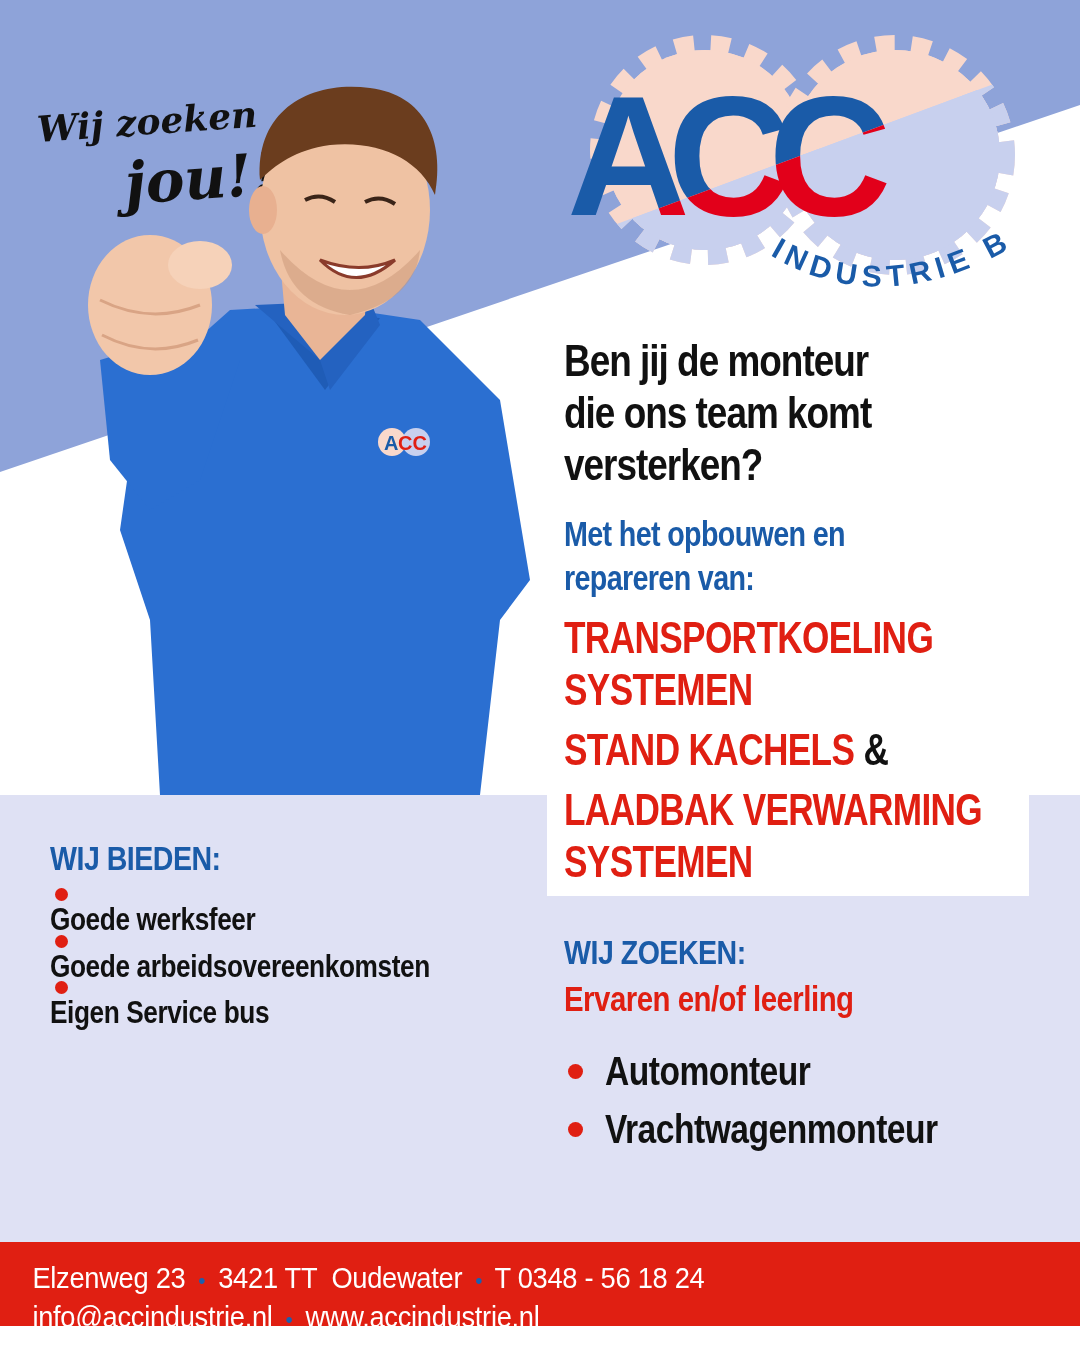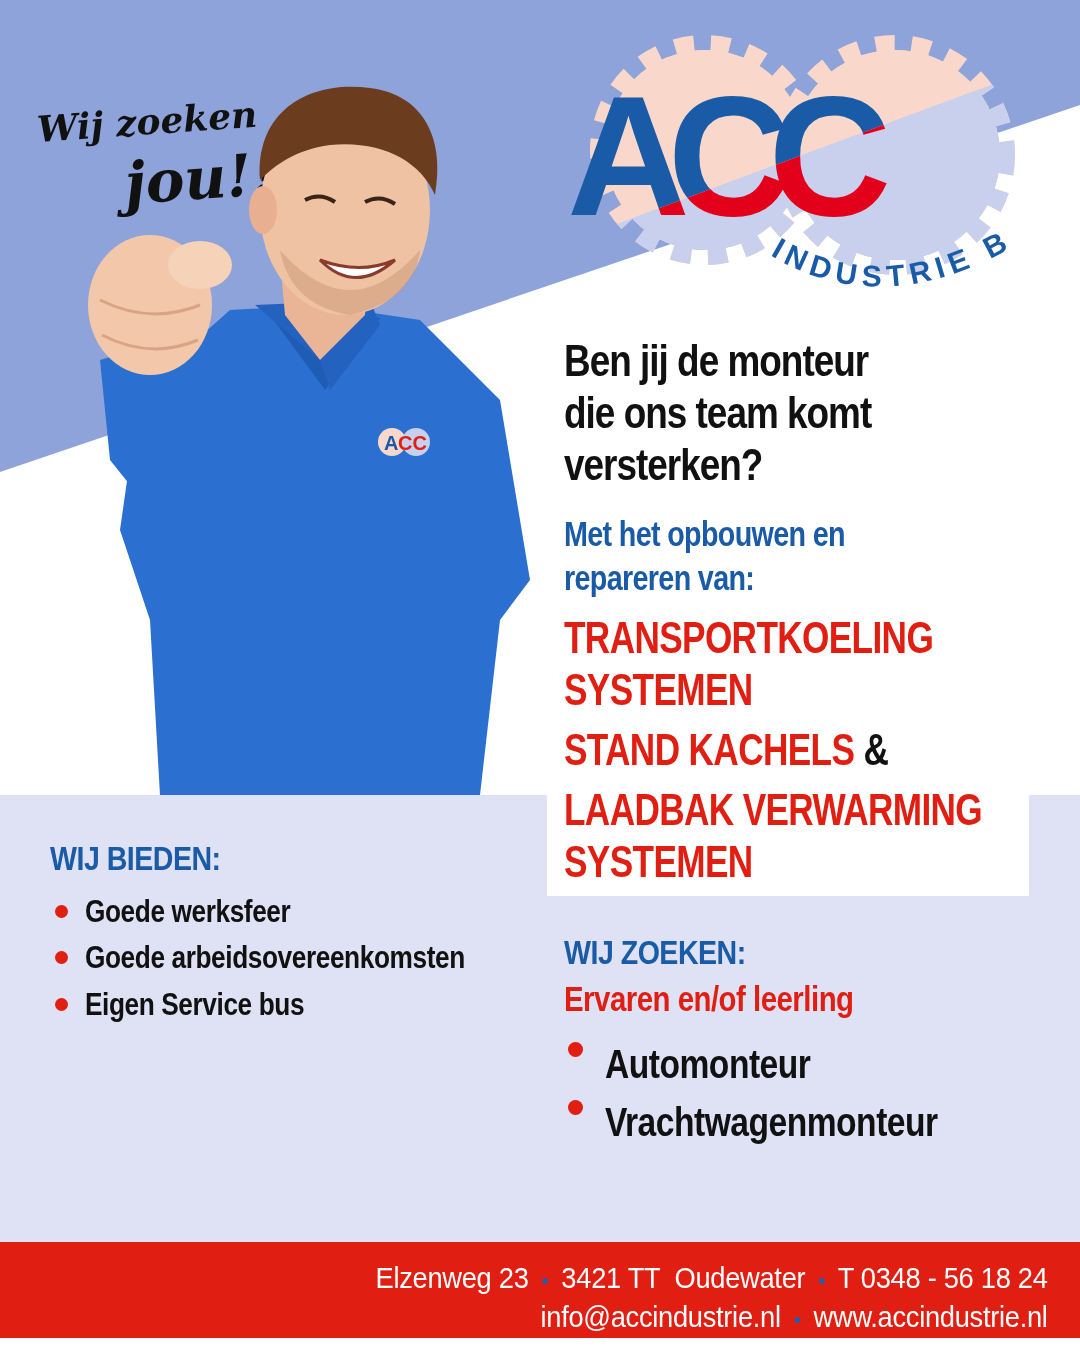--- a/index.html
+++ b/index.html
@@ -1,46 +1,46 @@
 <!DOCTYPE html>
 <html><head>
 <meta charset="utf-8">
 <style>
   html, body { margin: 0; padding: 0; }
   body { width: 1080px; height: 1350px; position: relative; overflow: hidden; background: #ffffff; font-family: "Liberation Sans", sans-serif; }
   .bg-diag { position: absolute; left: 0; top: 0; width: 1080px; height: 800px; }
   .bottom-panel { position: absolute; left: 0; top: 795px; width: 1080px; height: 447px; background: #dfe1f4; }
-  .footer { position: absolute; left: 0; top: 1242px; width: 1080px; height: 96px; background: #e01f12; color: #ffffff; text-align: right; }
+  .footer { position: absolute; left: 0; top: 1242px; width: 1080px; height: 84px; background: #e01f12; color: #ffffff; text-align: left; }
   .footer .line { font-size: 29px; line-height: 36px; letter-spacing: -0.3px; transform: scaleX(0.94); }
   .footer .line1 { margin-top: 18px; }
   .footer .dot { color: #1c5fae; font-size: 22px; padding: 0 6px; }
 
   .slogan { position: absolute; left: 34px; top: 92px; width: 250px; height: 140px; }
   .logo { position: absolute; left: 555px; top: 25px; width: 490px; height: 290px; }
   .person { position: absolute; left: 80px; top: 60px; width: 470px; height: 735px; }
 
   .condensed { font-family: "Liberation Sans", sans-serif; font-weight: bold; transform-origin: left top; }
   .headline { position: absolute; left: 564px; top: 335px; font-size: 45px; line-height: 52px; color: #111111; letter-spacing: -1.2px; transform: scaleX(0.82); white-space: nowrap; }
   .subline { position: absolute; left: 564px; top: 512px; font-size: 35px; line-height: 44px; color: #1a5ba8; letter-spacing: -0.8px; transform: scaleX(0.82); white-space: nowrap; }
 
   .white-box { position: absolute; left: 547px; top: 795px; width: 482px; height: 101px; background: #ffffff; }
   .services { position: absolute; left: 564px; top: 612px; color: #e01f12; font-size: 44px; line-height: 52px; letter-spacing: -0.8px; transform: scaleX(0.80); white-space: nowrap; }
   .services .grp { margin-bottom: 8px; }
   .services .amp { color: #111111; }
 
   .offer-title { position: absolute; left: 50px; top: 838px; color: #1a5ba8; font-size: 34px; line-height: 40px; letter-spacing: -0.6px; transform: scaleX(0.84); white-space: nowrap; }
   .offer-list { position: absolute; left: 50px; top: 888px; list-style: none; margin: 0; padding: 0; }
-  .offer-list li { height: 46.5px; display: flex; align-items: center; white-space: nowrap; }
+  .offer-list li { height: 46.5px; display: flex; white-space: nowrap; flex-direction: column; }
   .bullet { display: inline-block; width: 13px; height: 13px; border-radius: 50%; background: #e01f12; margin-left: 5px; margin-right: 17px; flex: none; }
   .offer-list .txt { font-size: 32px; color: #111111; letter-spacing: -0.5px; transform: scaleX(0.82); transform-origin: left center; display: inline-block; }
 
   .seek-title { position: absolute; left: 564px; top: 932px; color: #1a5ba8; font-size: 34px; line-height: 40px; letter-spacing: -0.6px; transform: scaleX(0.84); white-space: nowrap; }
   .seek-sub { position: absolute; left: 564px; top: 978px; color: #e01f12; font-size: 35px; line-height: 42px; letter-spacing: -0.6px; transform: scaleX(0.84); white-space: nowrap; }
   .seek-list { position: absolute; left: 566px; top: 1042px; list-style: none; margin: 0; padding: 0; }
-  .seek-list li { height: 58px; display: flex; white-space: nowrap; }
+  .seek-list li { height: 58px; display: flex; align-items: center; white-space: nowrap; }
   .seek-list .bullet { width: 15px; height: 15px; margin-left: 2px; margin-right: 22px; }
   .seek-list .txt { font-size: 40px; color: #111111; letter-spacing: -0.6px; transform: scaleX(0.84); transform-origin: left center; display: inline-block; }
 </style>
 </head>
 <body>
 
 <svg class="bg-diag" viewBox="0 0 1080 800" width="1080" height="800">
   <polygon points="0,0 1080,0 1080,105 0,472" fill="#8ea3d9"></polygon>
 </svg>
 

